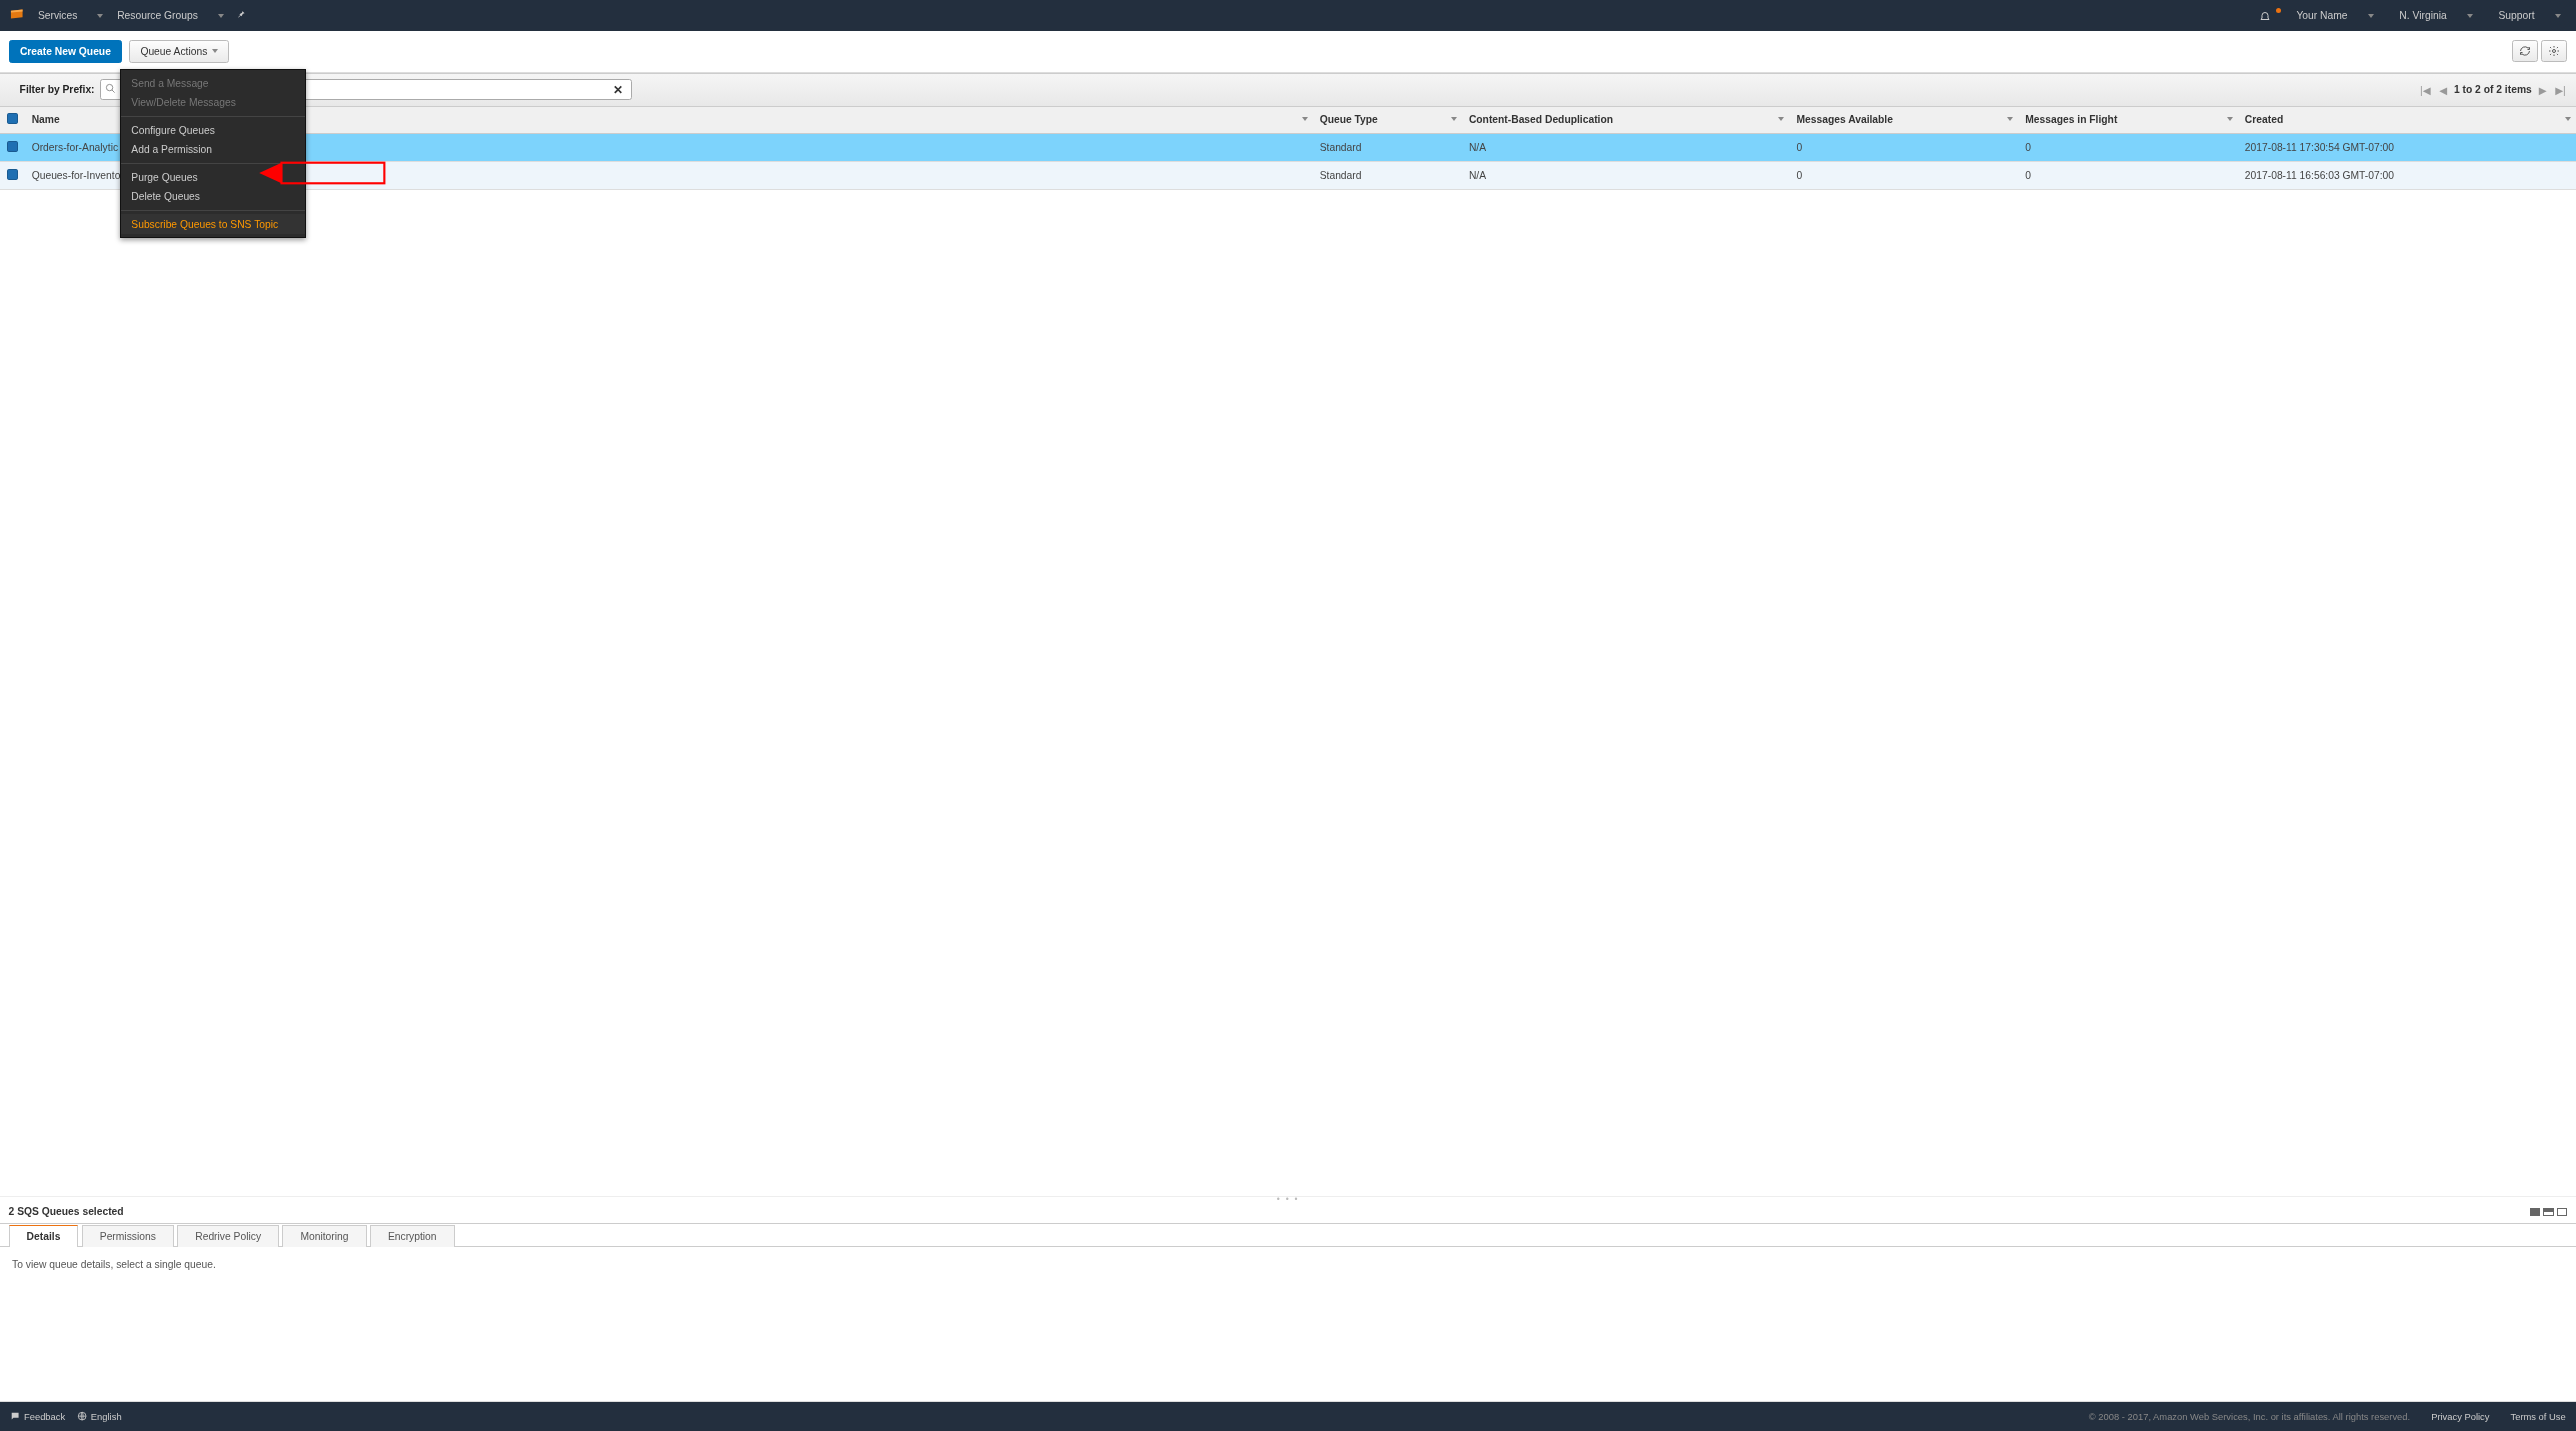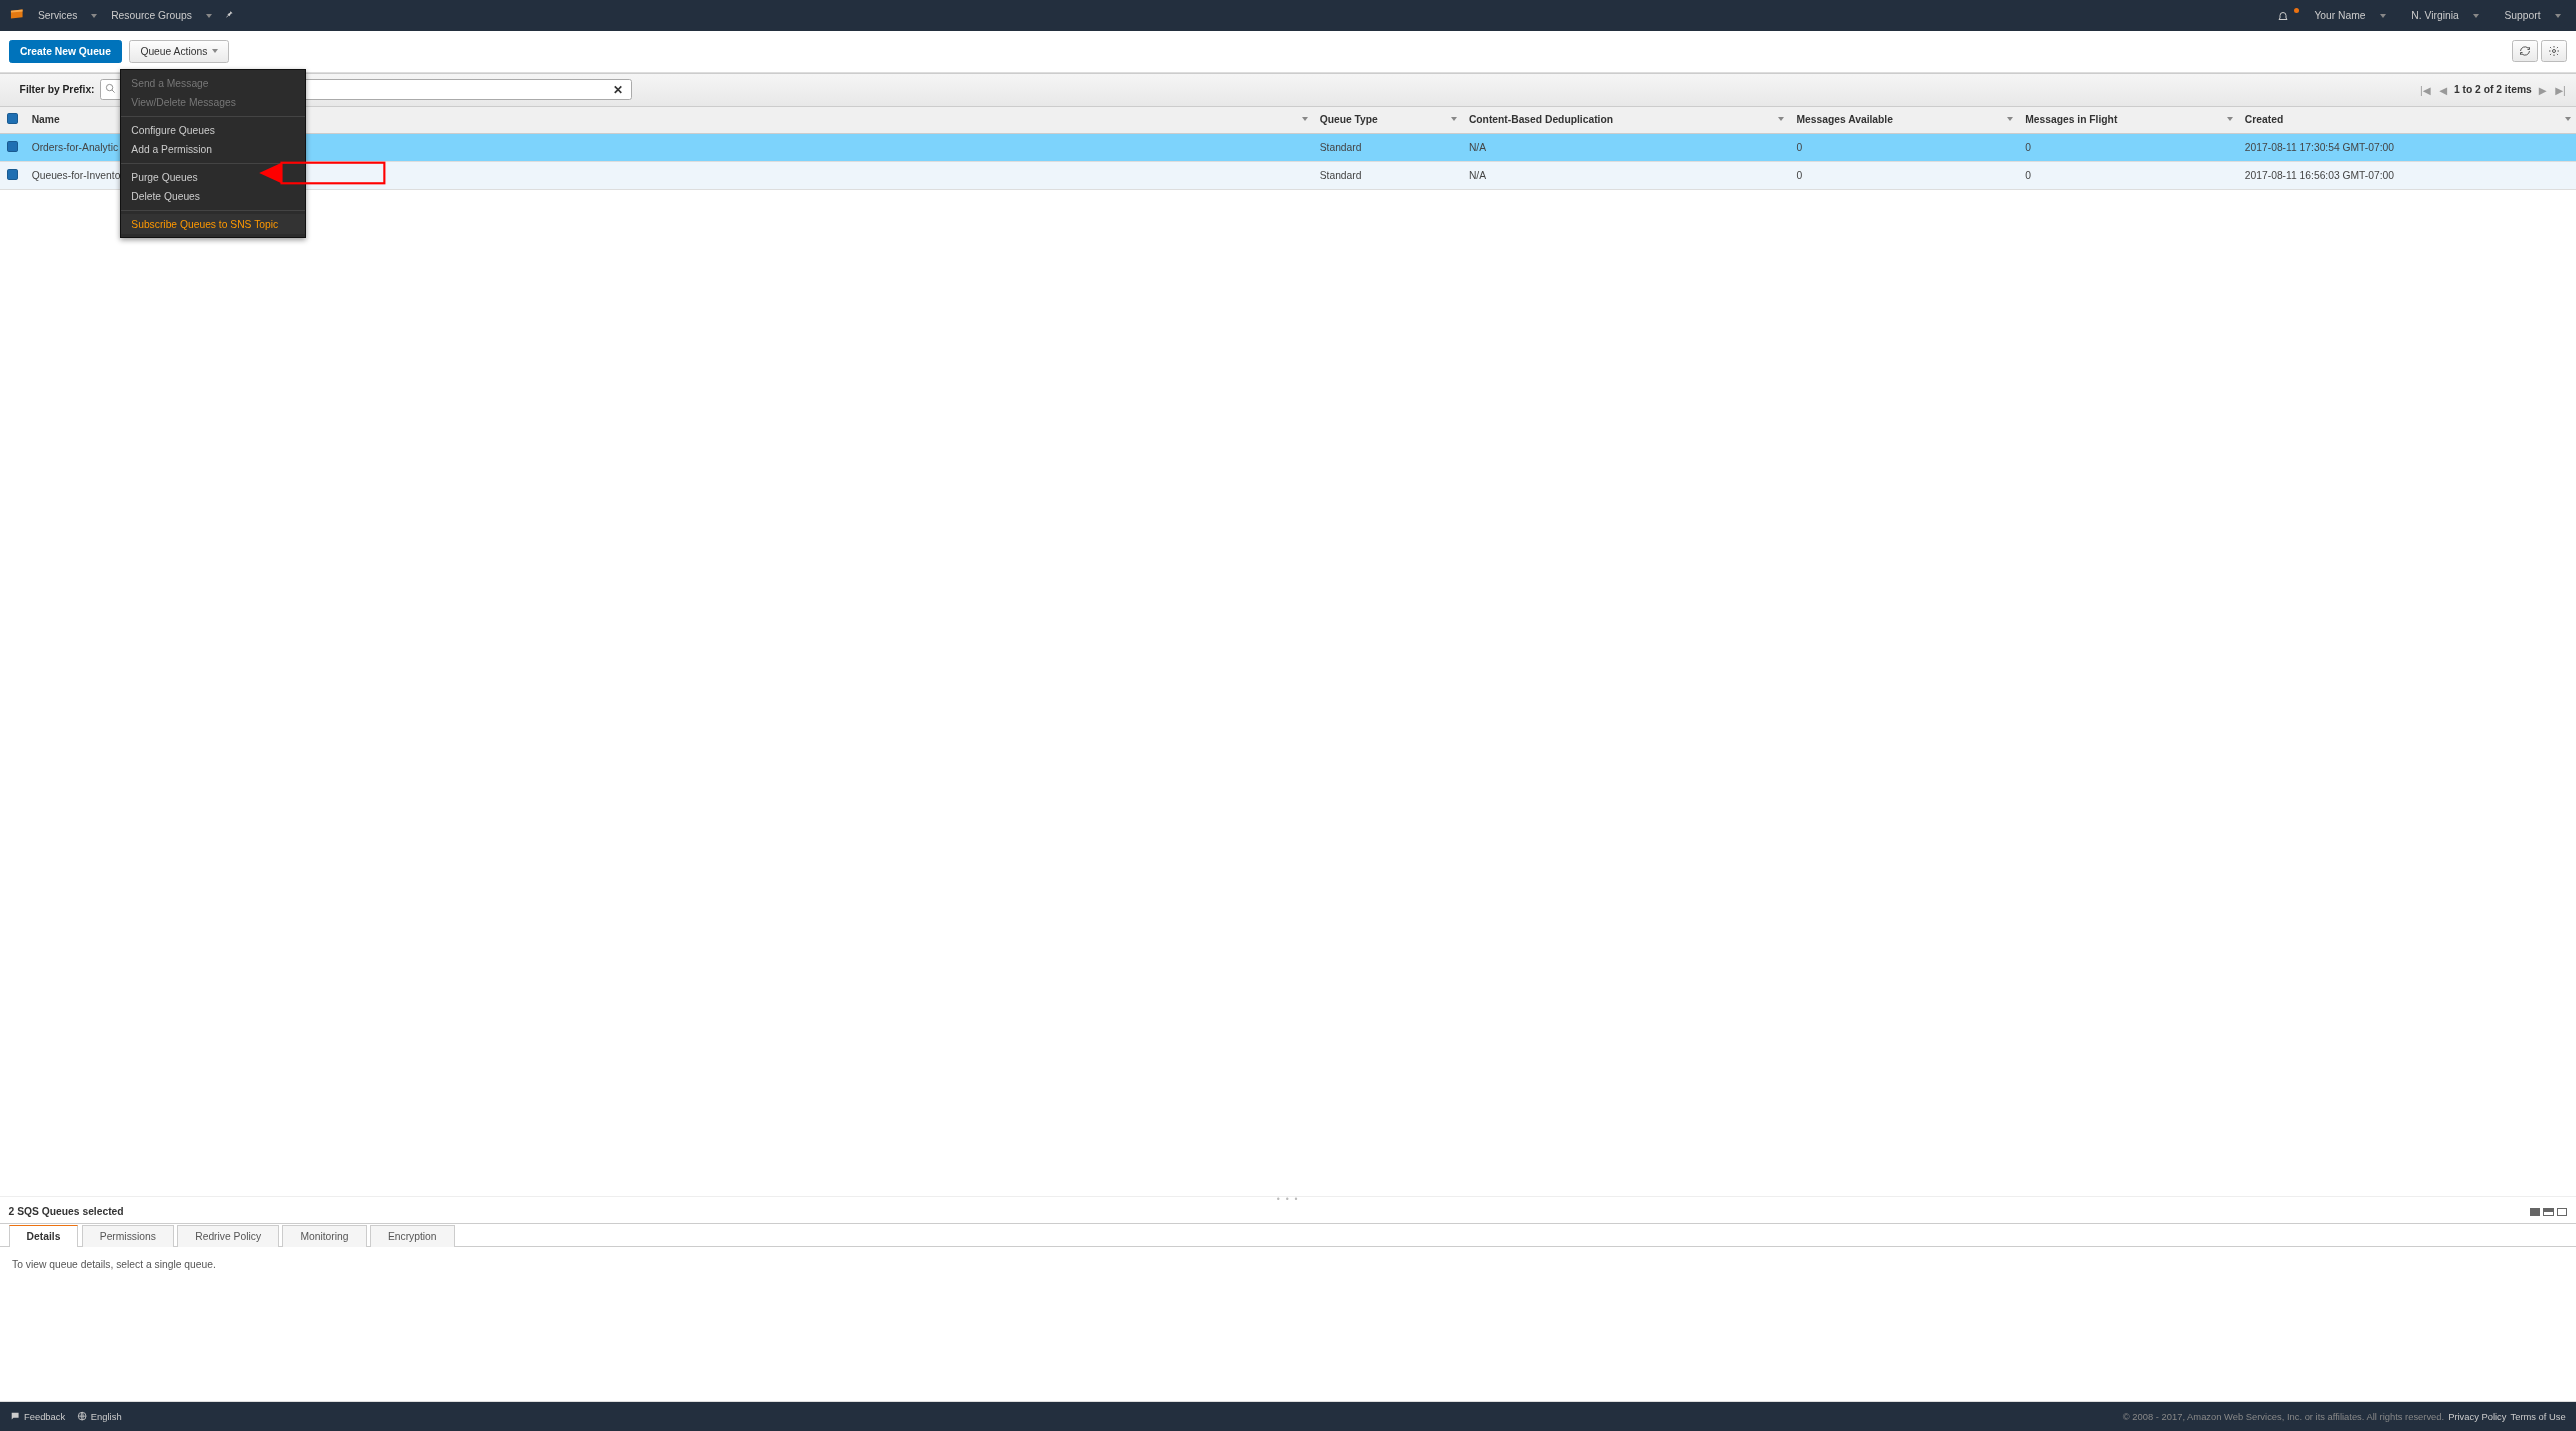--- a/index.html
+++ b/index.html
@@ -2,21 +2,21 @@
 <html style="font-size:13.7px"><head>
 <meta charset="utf-8">
 <style>
 * { margin: 0; padding: 0; box-sizing: border-box; font-family: Arial, Helvetica, sans-serif; }
 body { font-size: 10.3px; color: #333; background: #fff; }
 
 
 .top-nav { background: #232f3e; height: 31px; display: flex; align-items: center; padding: 0 8.6px; color: #ccc; }
 .top-nav-left { display: flex; align-items: center; flex: 1; }
 .top-nav-right { display: flex; align-items: center; gap: 12px; }
-.nav-item { display: flex; align-items: center; gap: 14px; padding: 0 6.9px; cursor: pointer; }
+.nav-item { display: flex; align-items: center; gap: 20px; padding: 0 6.9px; cursor: pointer; }
 .aws-logo { width: 15.5px; height: 15.5px; margin-right: 6.9px; }
 .caret-down { width: 0; height: 0; border-left: 3.4px solid transparent; border-right: 3.4px solid transparent; border-top: 4.3px solid #888; display: inline-block; }
 .pin-icon { color: #ccc; margin-left: 5.2px; }
 .bell-wrap { position: relative; }
 .bell-dot { position: absolute; top: -1.7px; right: -3.4px; width: 5.2px; height: 5.2px; background: #ec7211; border-radius: 50%; }
 
 
 .toolbar { padding: 8.6px; display: flex; gap: 6.9px; align-items: center; background: #fff; border-bottom: 0.9px solid #ddd; position:relative; }
 .btn { border: 0.9px solid #bbb; background: linear-gradient(#fdfdfd, #eaeaea); padding: 5.2px 10.3px; border-radius: 2.6px; cursor: pointer; font-size: 10.3px; color: #333; display: inline-flex; align-items: center; gap: 4.3px; text-align: right; }
 .btn-primary { background: #0073bb; color: #fff; border: 0.9px solid #0073bb; font-weight: bold; }
@@ -59,21 +59,21 @@
 .layout-box { width: 10.3px; height: 8.6px; border: 0.9px solid #666; background: #666; cursor:pointer; }
 
 .tabs { display: flex; border-bottom: 0.9px solid #ccc; padding-left: 8.6px; gap: 0; }
 .tab { padding: 5.2px 17px; border: 0.9px solid #ccc; border-bottom: none; background: #f5f5f5; cursor: pointer; margin-right: 3.4px; position: relative; top: 0.9px; color:#555; }
 .tab.active { background: #fff; border-top: 1.7px solid #ec7211; font-weight: bold; color:#333; }
 .tab-content { padding: 12px; color: #555; min-height: 155px; border-bottom:0.9px solid #ddd; }
 
 
 .footer { background: #232f3e; color: #ccc; height: 29px; display: flex; align-items: center; padding: 0 10.3px; font-size: 9.4px; }
 .footer-left { display: flex; gap: 12px; align-items: center; }
-.footer-right { margin-left: auto; display: flex; gap: 4px; align-items: center; }
+.footer-right { margin-left: auto; display: flex; gap: 21px; align-items: center; }
 .footer a { color: #ccc; text-decoration: none; }
 
 .main-area { display:flex; flex-direction:column; height: calc(100vh - 31px - 29px); }
 .upper { flex: 0 0 auto; }
 .table-region{ flex:1 1 auto; overflow:auto; }
 .lower { flex: 0 0 auto; }
 </style>
 </head>
 <body>
 

